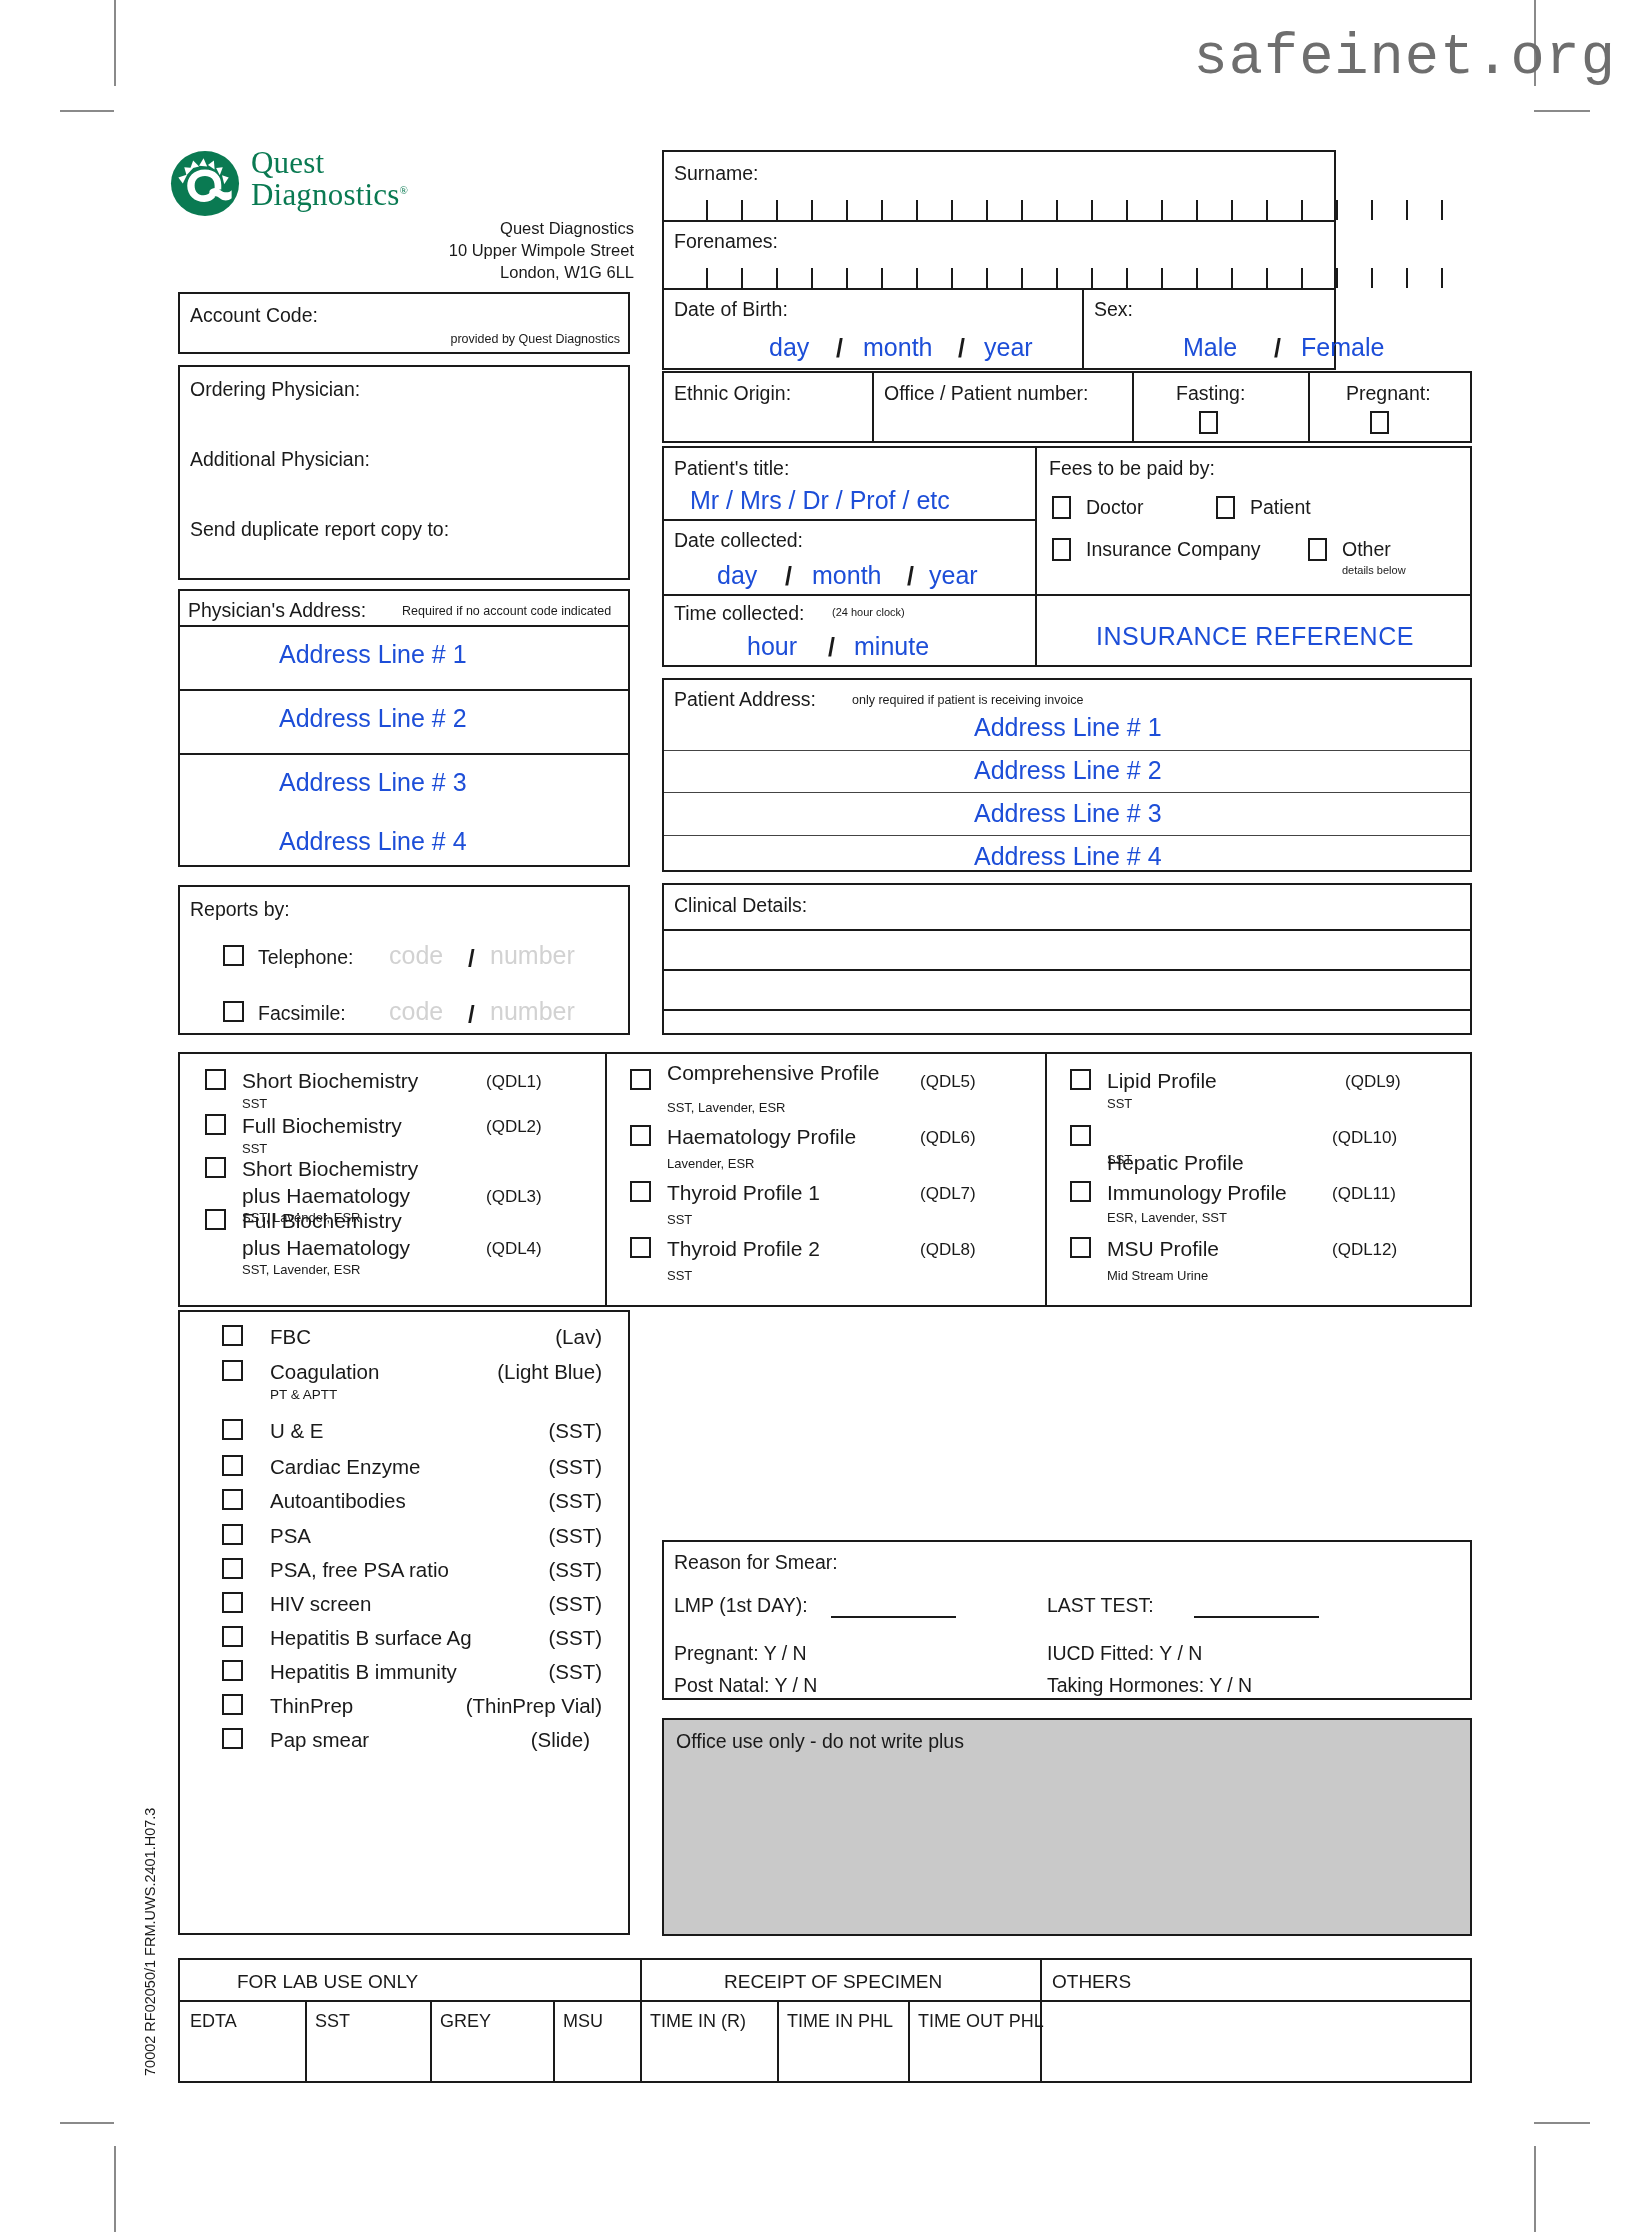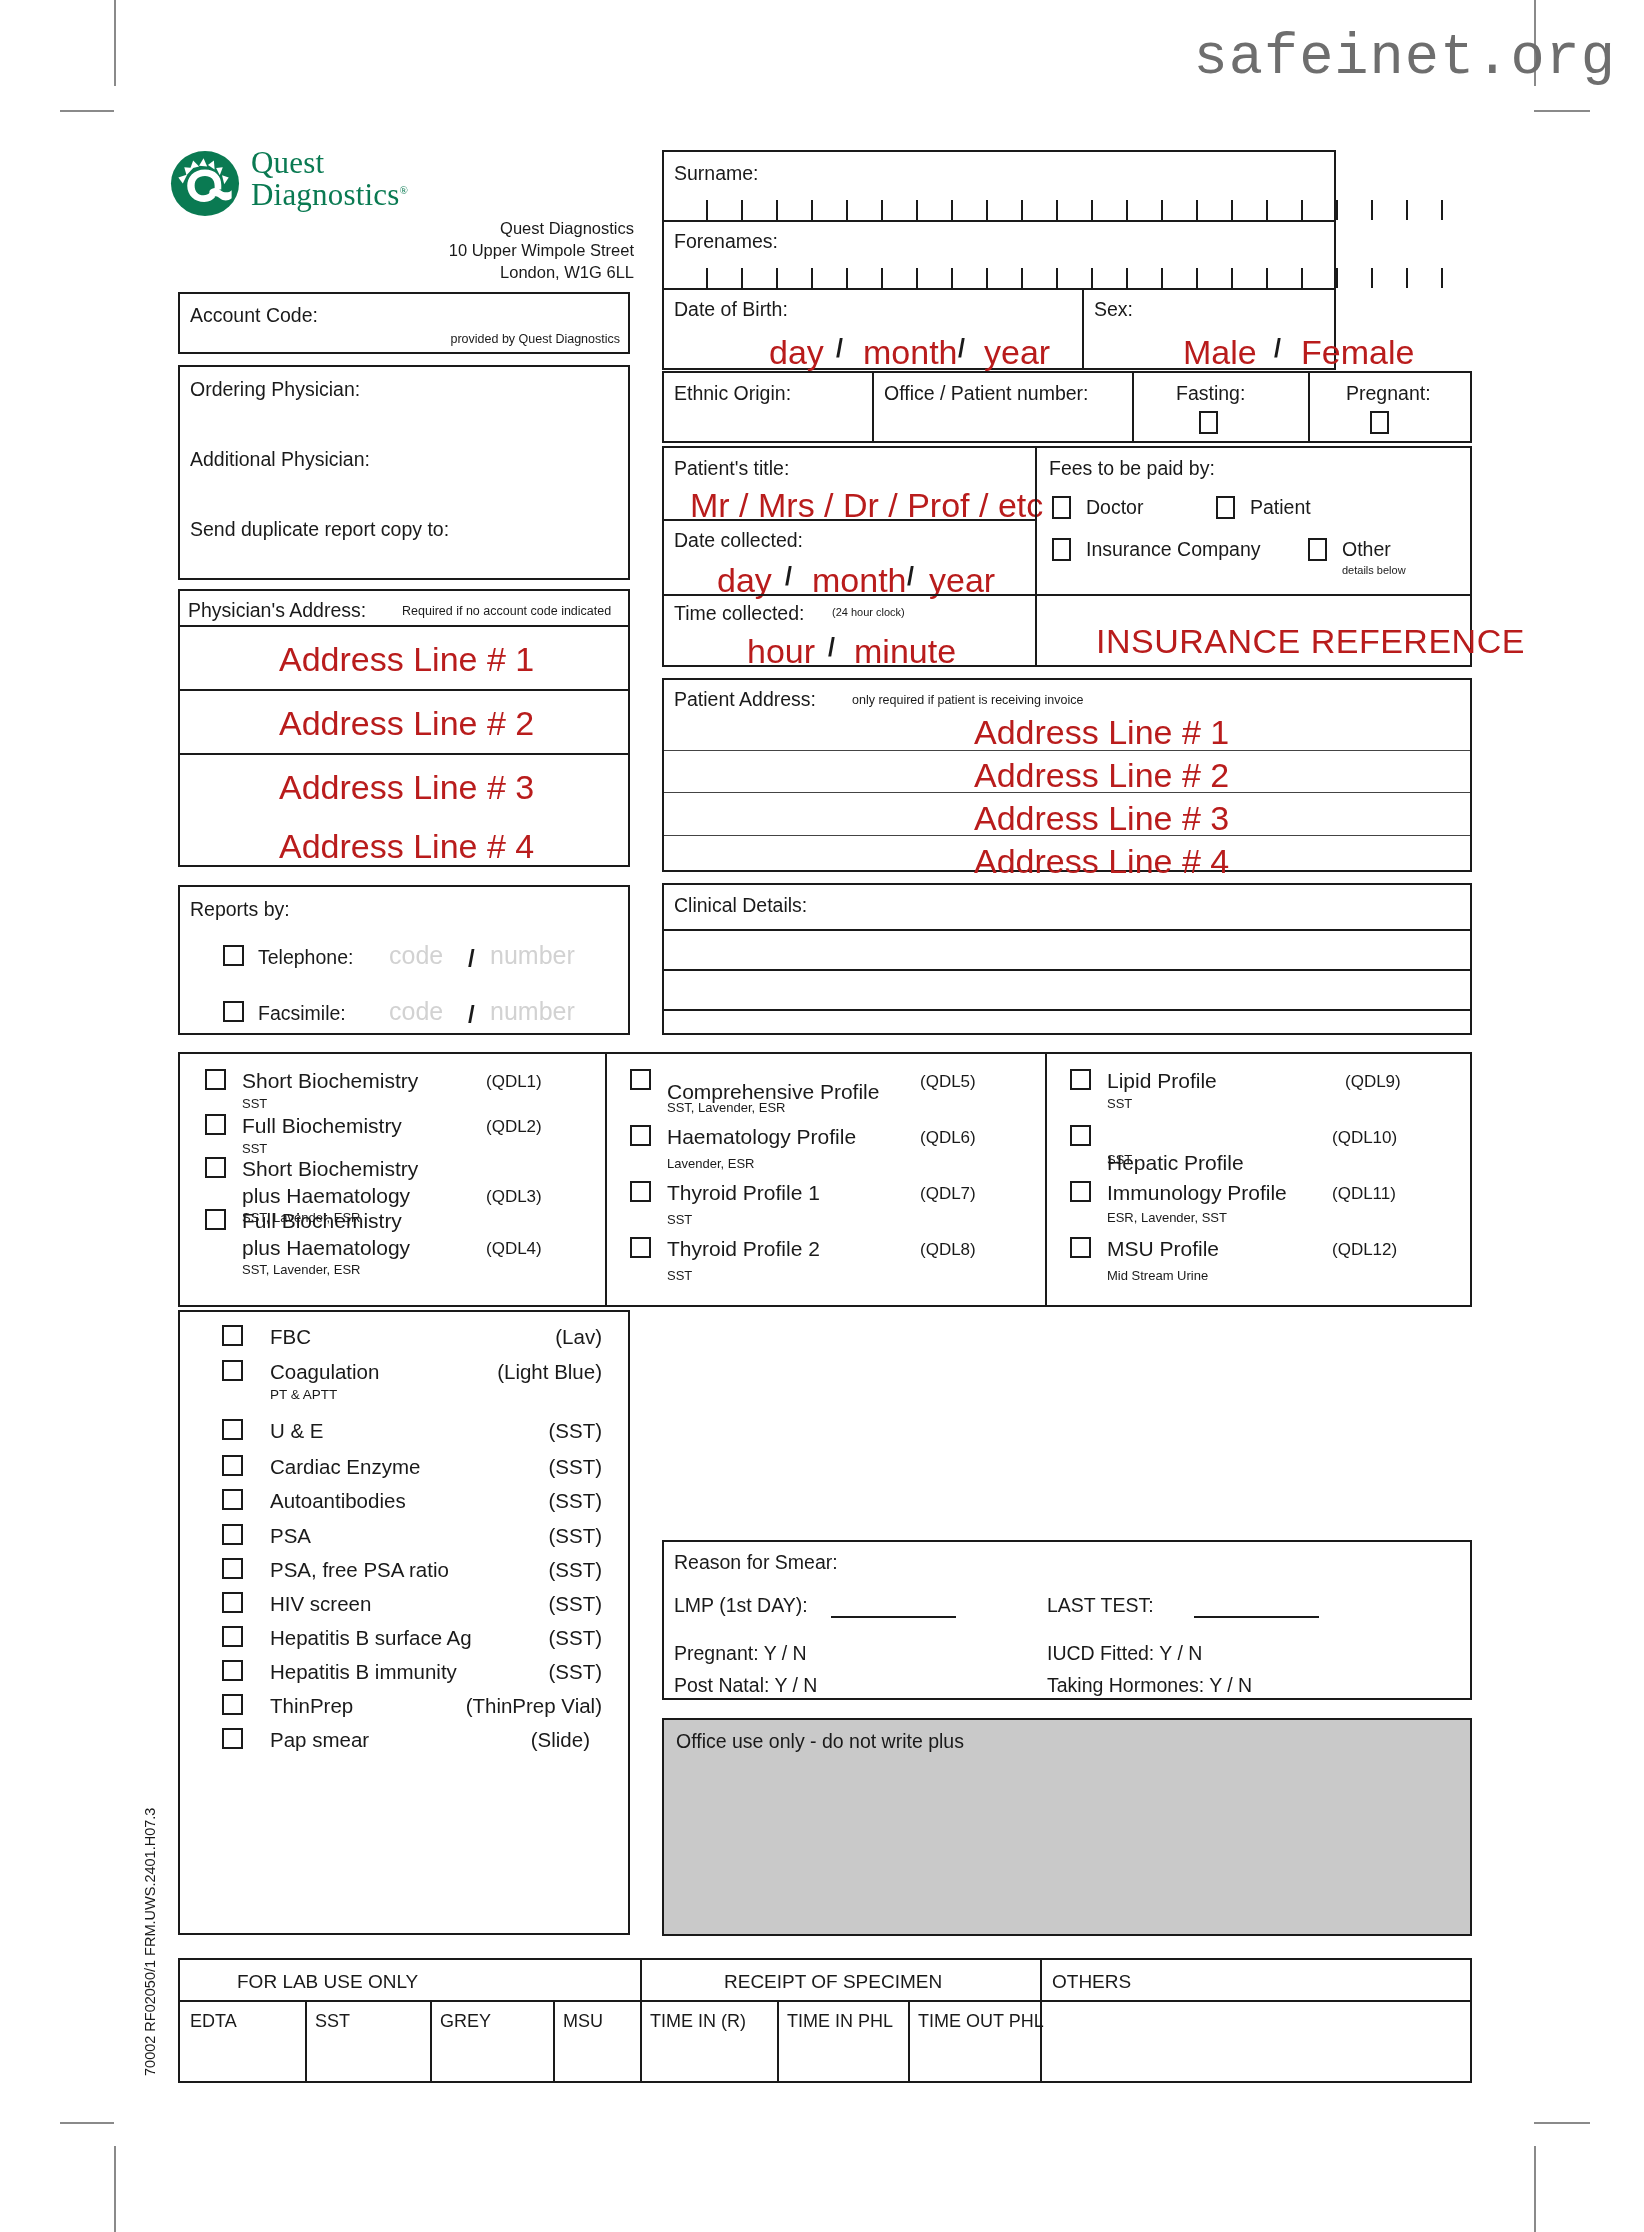--- a/index.html
+++ b/index.html
@@ -43,21 +43,21 @@
 
   
   .box { position: absolute; border: 2.4px solid #1a1a1a; background: #fff; }
   .hl { position: absolute; left: 0; right: 0; border-top: 2.2px solid #1a1a1a; }
   .hl.thin { border-top-width: 1.6px; border-top-color: #444; }
   .vl { position: absolute; top: 0; bottom: 0; border-left: 2.2px solid #1a1a1a; }
 
   .lbl { position: absolute; font-size: 19.5px; line-height: 1; color: #1a1a1a; white-space: nowrap; }
   .lbl-sm { position: absolute; font-size: 12.5px; line-height: 1; color: #1a1a1a; white-space: nowrap; }
   .lbl-xs { position: absolute; font-size: 11px; line-height: 1; color: #1a1a1a; white-space: nowrap; }
-  .ghost { position: absolute; font-size: 34px; line-height: 1; color: #b91c1c; white-space: nowrap; }
+  .ghost { position: absolute; font-size: 25px; line-height: 1; color: #1d4ed8; white-space: nowrap; }
   .ghost-sm { position: absolute; font-size: 25px; line-height: 1; color: #d2d2d2; white-space: nowrap; }
   .slash { color: #1a1a1a; font-weight: bold; }
 
   
   .comb { position: absolute; display: flex; }
   .comb i { display: block; width: 2px; background: #1a1a1a; }
 
   
   .cb { position: absolute; border: 2.4px solid #1a1a1a; background: #fff; width: 21px; height: 21px; }
   .cb.sq { width: 19px; height: 23px; }
@@ -321,21 +321,21 @@
     <span class="pf-code" style="left:306px;top:134px;">(QDL3)</span>
     <span class="pf-tube" style="left:62px;top:157px;">SST, Lavender, ESR</span>
 
     <div class="cb" style="left:25px;top:155px;"></div>
     <span class="pf-name" style="left:62px;top:156px;">Full Biochemistry</span>
     <span class="pf-name" style="left:62px;top:183px;">plus Haematology</span>
     <span class="pf-code" style="left:306px;top:186px;">(QDL4)</span>
     <span class="pf-tube" style="left:62px;top:209px;">SST, Lavender, ESR</span>
 
     <div class="cb" style="left:450px;top:15px;"></div>
-    <span class="pf-name" style="left:487px;top:27px;">Comprehensive Profile</span>
+    <span class="pf-name" style="left:487px;top:8px;">Comprehensive Profile</span>
     <span class="pf-code" style="left:740px;top:19px;">(QDL5)</span>
     <span class="pf-tube" style="left:487px;top:47px;">SST, Lavender, ESR</span>
 
     <div class="cb" style="left:450px;top:71px;"></div>
     <span class="pf-name" style="left:487px;top:72px;">Haematology Profile</span>
     <span class="pf-code" style="left:740px;top:75px;">(QDL6)</span>
     <span class="pf-tube" style="left:487px;top:103px;">Lavender, ESR</span>
 
     <div class="cb" style="left:450px;top:127px;"></div>
     <span class="pf-name" style="left:487px;top:128px;">Thyroid Profile 1</span>

